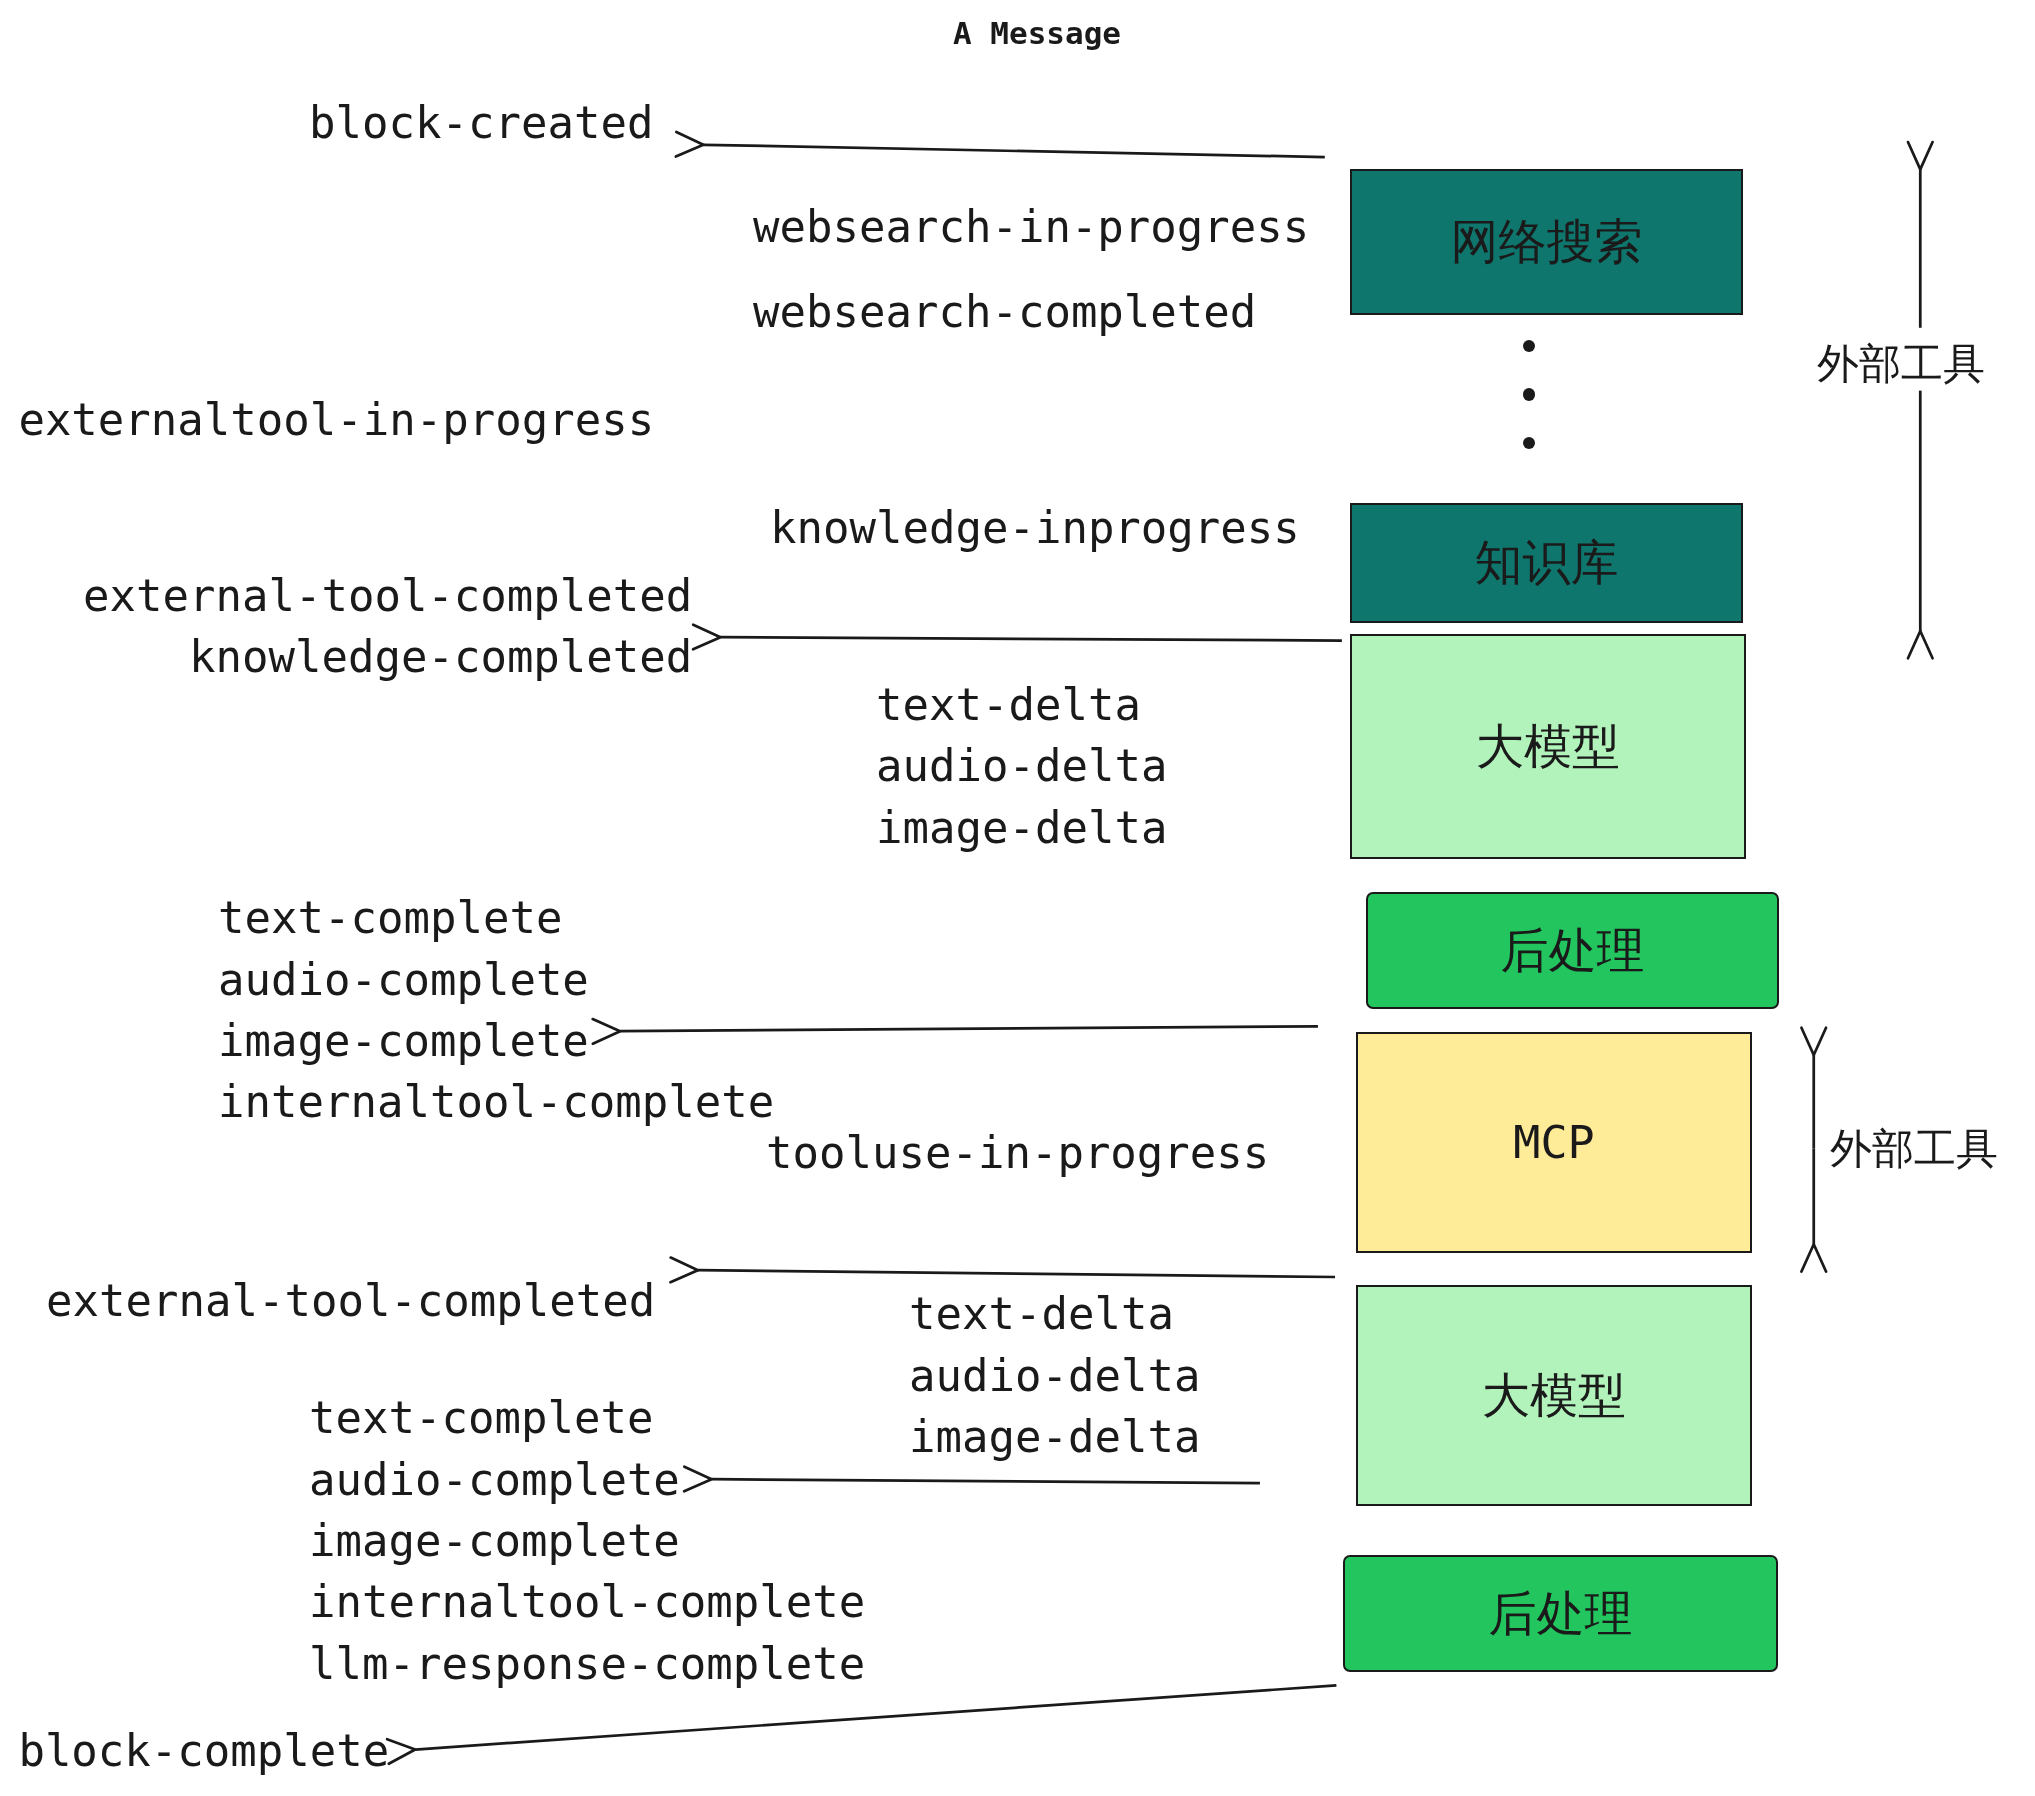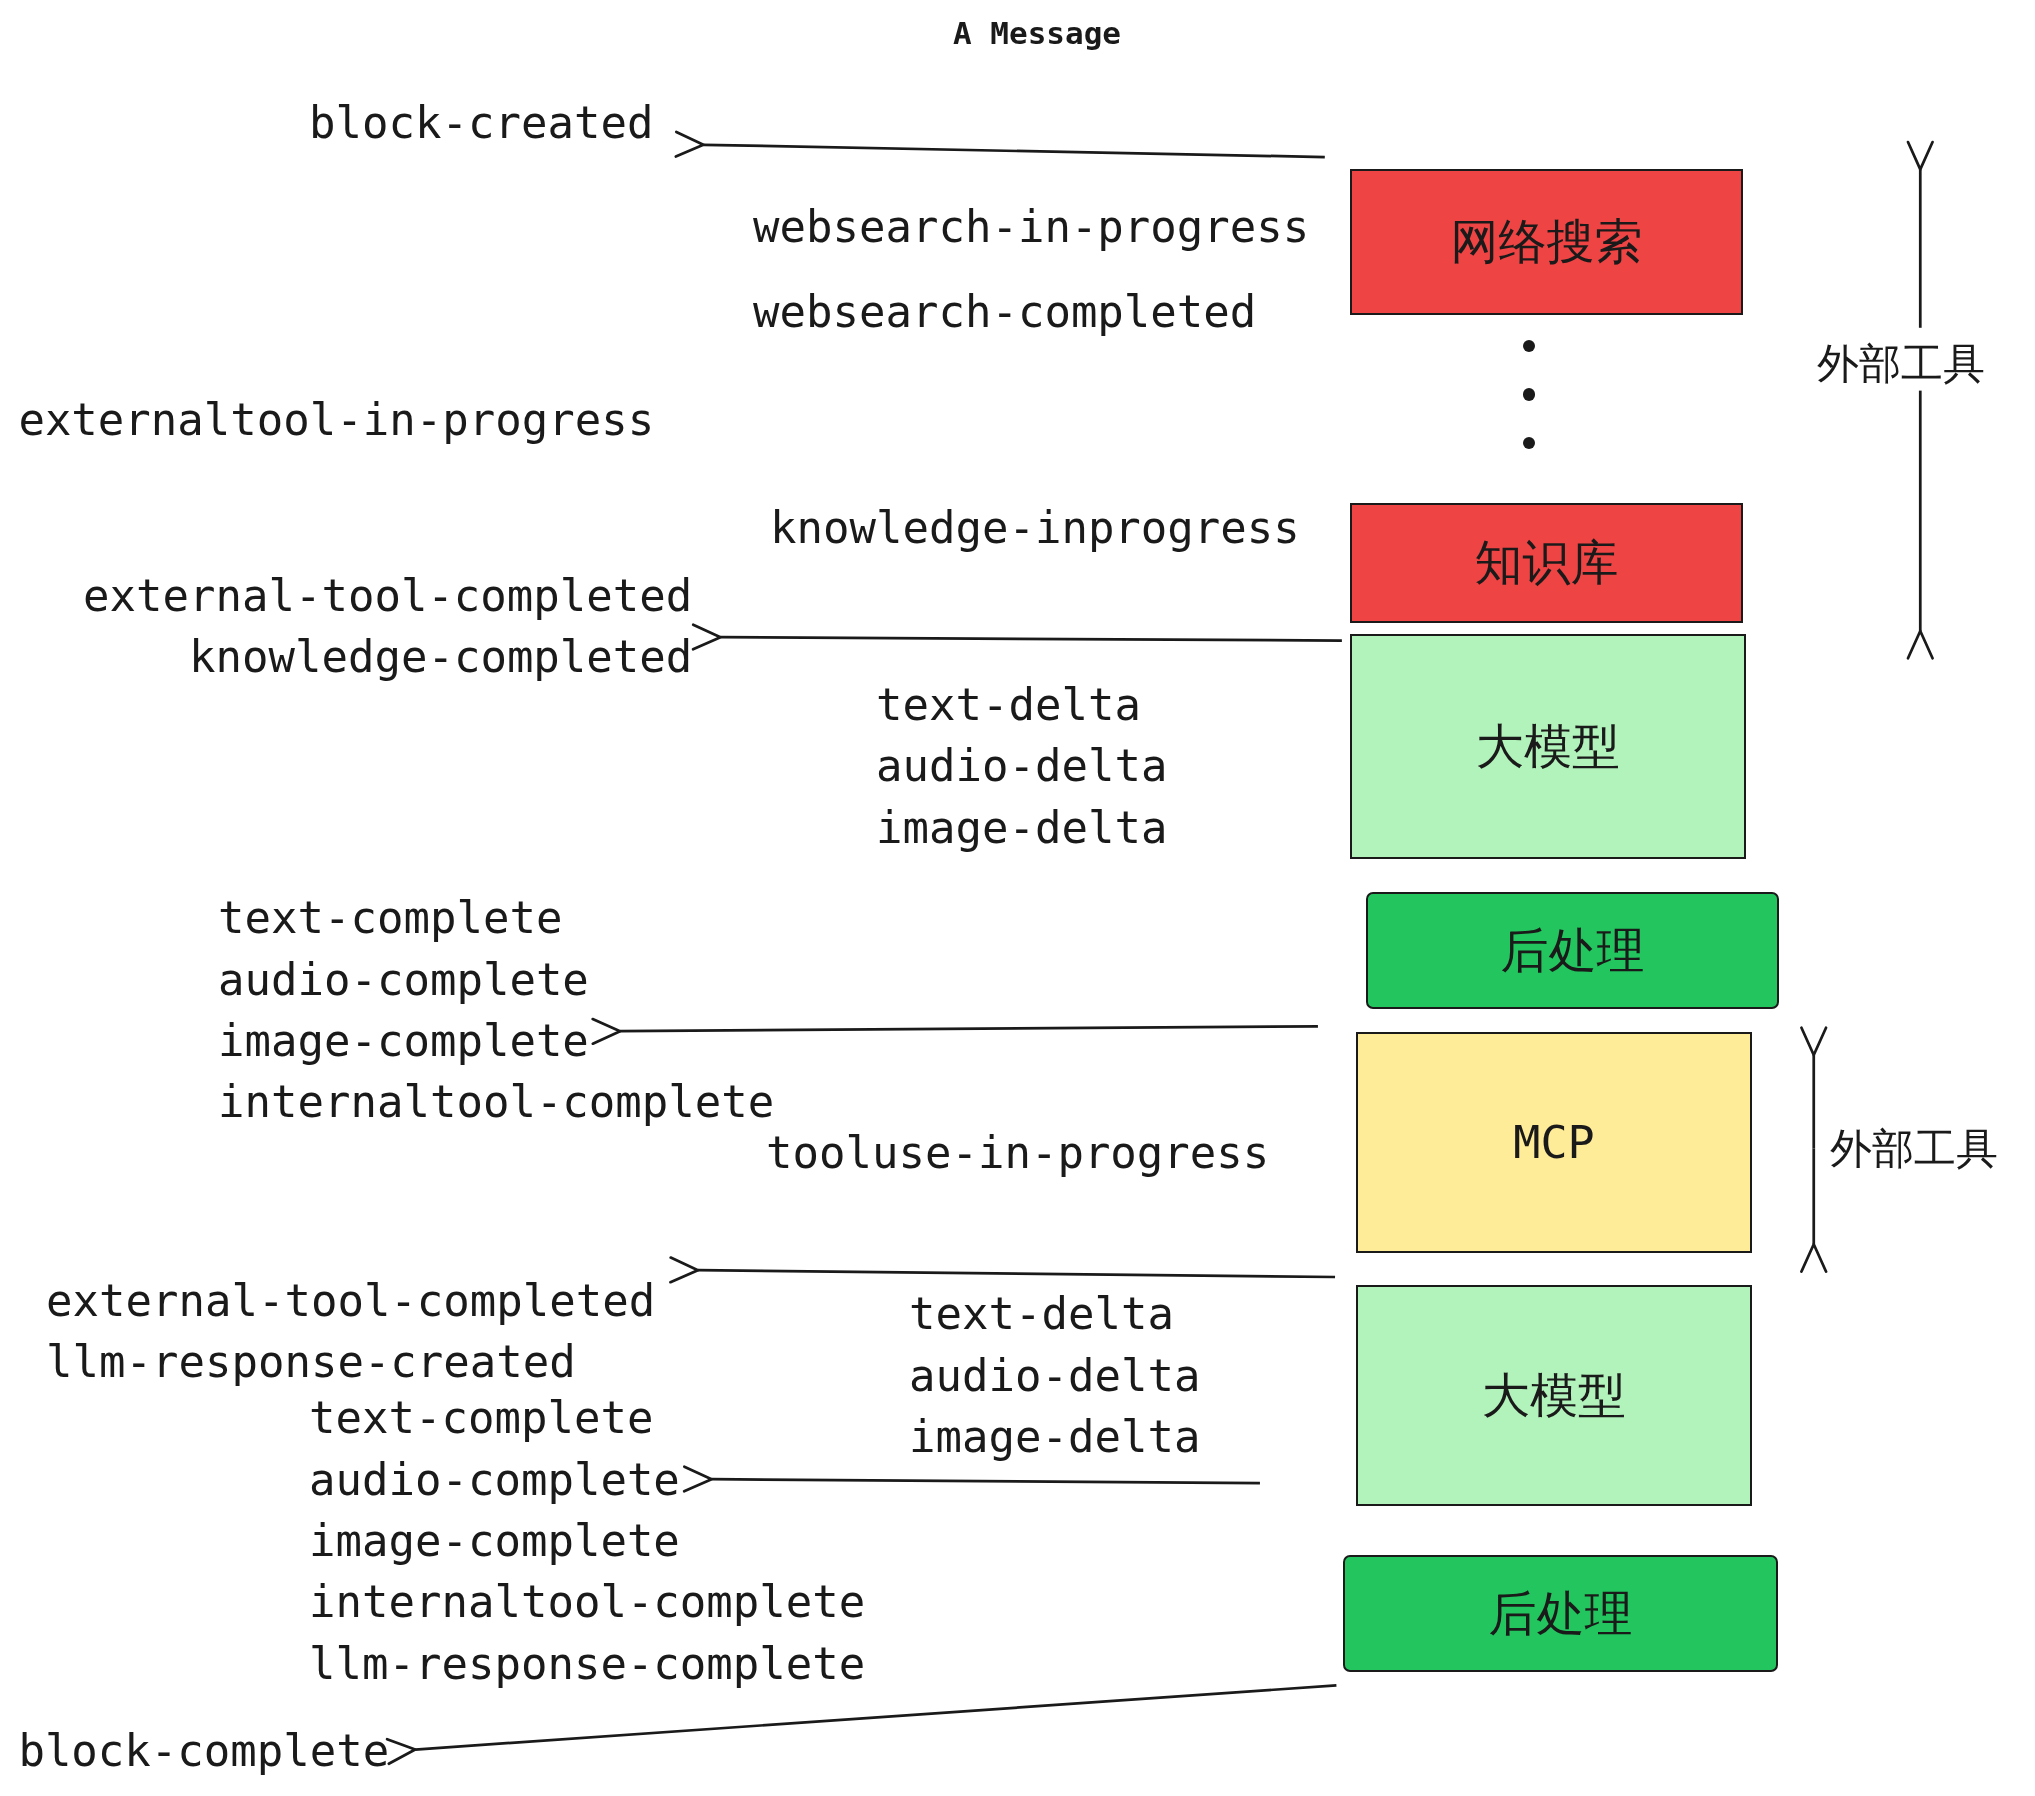--- a/index.html
+++ b/index.html
@@ -21,21 +21,21 @@
   .evt {
     position: absolute; font-size: 44px; white-space: nowrap; line-height: 1;
   }
   .box {
     position: absolute; border: 2.7px solid #1a1a1a;
     display: flex; align-items: center; justify-content: center;
     font-size: 48px;
     font-family: "DejaVu Sans", "Liberation Sans", sans-serif;
   }
   .box.mono { font-family: "DejaVu Sans Mono", monospace; font-size: 45px; }
-  .pink   { background: #ef4444; }
+  .pink   { background: #0f766e; }
   .green  { background: #b2f2bb; }
   .yellow { background: #ffec99; }
   .white  { background: #22c55e; border-radius: 7px; }
 
   .annotation {
     position: absolute; font-size: 42px; white-space: nowrap;
     font-family: "DejaVu Sans", "Liberation Sans", sans-serif;
   }
   .dots {
     position: absolute; left: 1523px; top: 340px;
@@ -84,21 +84,20 @@
   <div class="evt" style="left:876px; top:806px;">image-delta</div>
 
   <div class="evt" style="left:218px;  top:896px;">text-complete</div>
   <div class="evt" style="left:218px;  top:958px;">audio-complete</div>
   <div class="evt" style="left:218px;  top:1019px;">image-complete</div>
   <div class="evt" style="left:218px;  top:1080px;">internaltool-complete</div>
 
   <div class="evt" style="left:766px; top:1131px;">tooluse-in-progress</div>
 
   <div class="evt" style="left:46px;   top:1279px;">external-tool-completed</div>
-  <div class="evt" style="left:46px;   top:1340px;">llm-response-created</div>
 
   <div class="evt" style="left:909px; top:1292px;">text-delta</div>
   <div class="evt" style="left:909px; top:1354px;">audio-delta</div>
   <div class="evt" style="left:909px; top:1415px;">image-delta</div>
 
   <div class="evt" style="left:309px;  top:1396px;">text-complete</div>
   <div class="evt" style="left:309px;  top:1458px;">audio-complete</div>
   <div class="evt" style="left:309px;  top:1519px;">image-complete</div>
   <div class="evt" style="left:309px;  top:1580px;">internaltool-complete</div>
   <div class="evt" style="left:309px;  top:1642px;">llm-response-complete</div>

